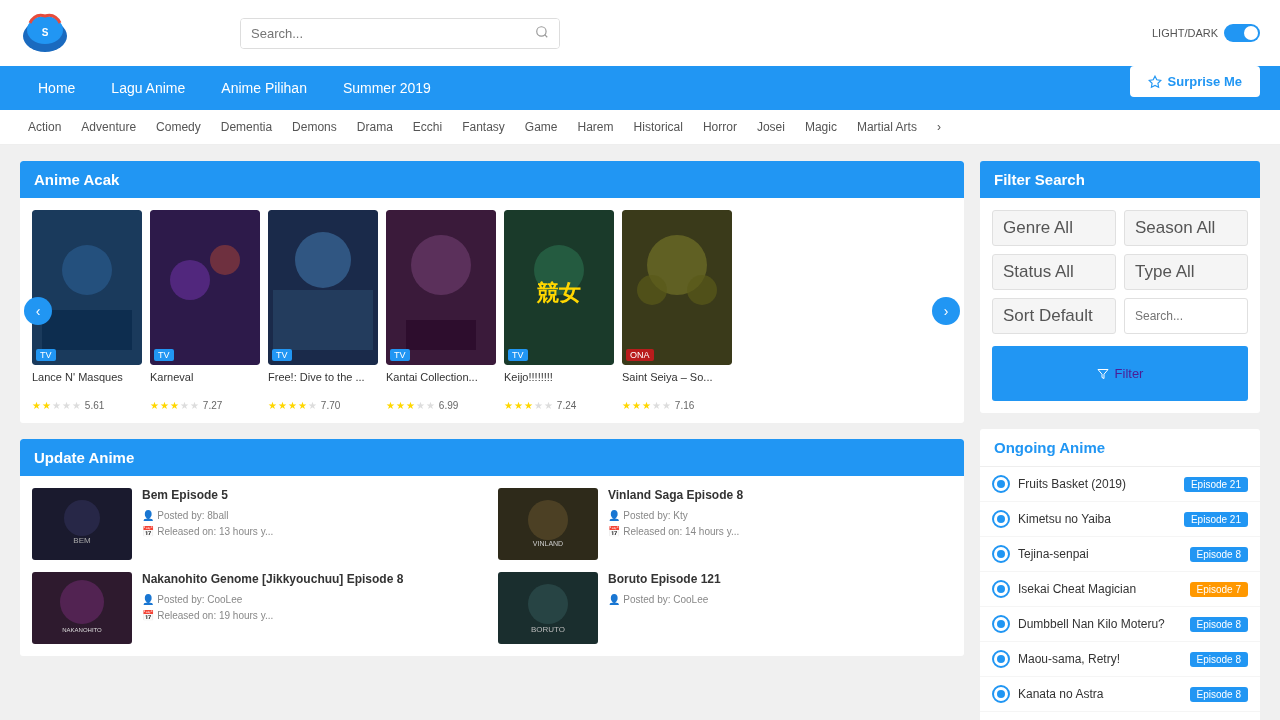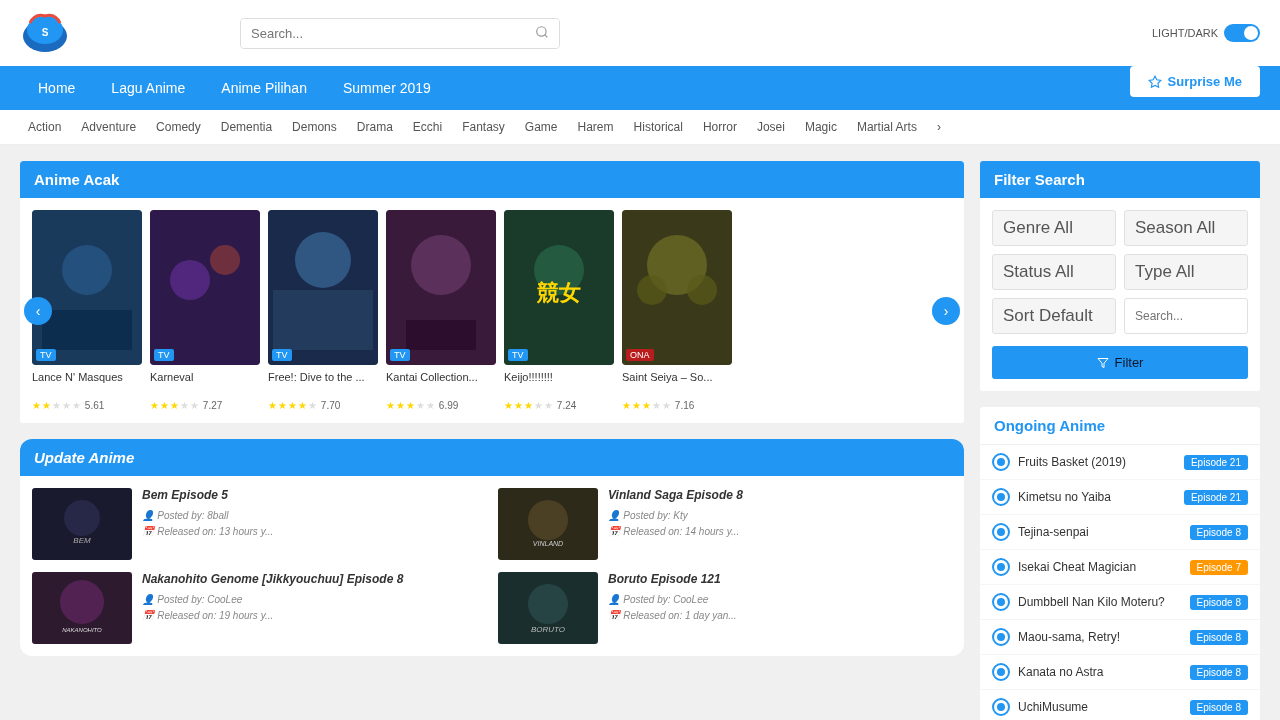--- a/index.html
+++ b/index.html
@@ -223,23 +223,22 @@
       align-items: center;
       justify-content: center;
       z-index: 10;
     }
     .carousel-btn.prev { left: 4px; }
     .carousel-btn.next { right: 4px; }
 
     
     .update-section {
       background: white;
-      border-radius: 12px;
+      border-radius: 3px;
       overflow: hidden;
-      font-style: italic;
     }
     .update-grid {
       display: grid;
       grid-template-columns: 1fr 1fr;
       gap: 12px;
       padding: 12px;
     }
     .update-item {
       display: flex;
       gap: 10px;
@@ -305,23 +304,23 @@
     .filter-search {
       width: 100%;
       padding: 7px 10px;
       border: 1px solid #e0e0e0;
       border-radius: 3px;
       font-size: 12px;
       outline: none;
     }
     .filter-apply {
       background: #2196F3;
-      color: #0f172a;
+      color: #4c1d95;
       border: none;
-      padding: 9px;
+      padding: 20px;
       width: calc(100% - 24px);
       margin: 0 12px;
       border-radius: 3px;
       cursor: pointer;
       font-size: 13px;
       display: flex;
       align-items: center;
       justify-content: center;
       gap: 6px;
     }
@@ -637,21 +636,20 @@
             <svg class="thumb-placeholder" viewBox="0 0 100 72">
               <rect width="100" height="72" fill="#1a2e2e"></rect>
               <circle cx="50" cy="32" r="20" fill="#2a4a4a" opacity="0.8"></circle>
               <text x="50" y="60" text-anchor="middle" fill="#bbb" font-size="8">BORUTO</text>
             </svg>
           </div>
           <div class="update-info">
             <div class="update-title">Boruto Episode 121</div>
             <div class="update-meta">
               <span>👤 Posted by: CooLee</span>
-              <span>📅 Released on: 1 day yan...</span>
             </div>
           </div>
         </div>
 
       </div>
     </div>
 
   </div>
 
   <div class="sidebar">

